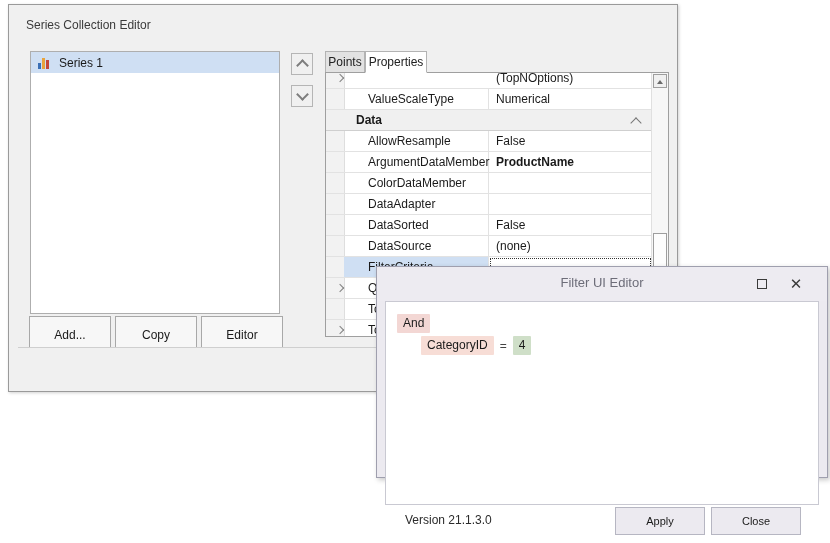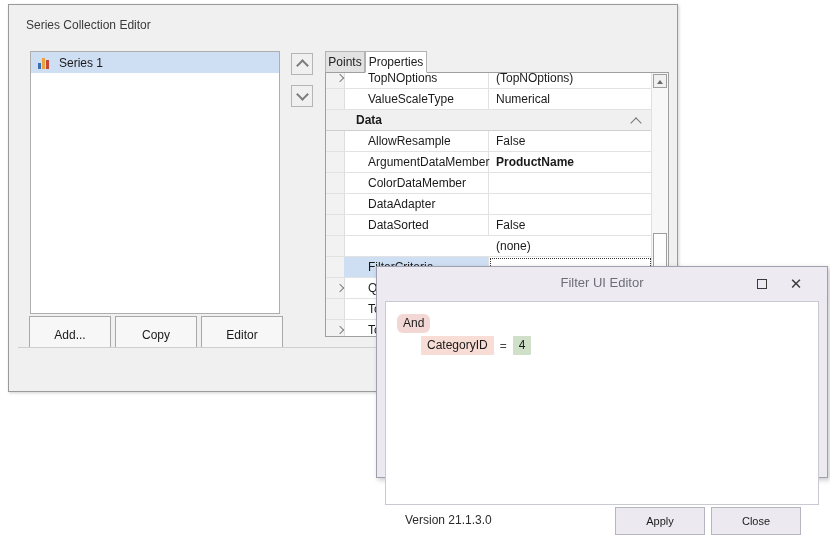--- a/index.html
+++ b/index.html
@@ -171,21 +171,21 @@
   .sq{width:10px;height:10px;border:1.6px solid #3a3a3a;box-sizing:border-box;display:block;}
 
   #filter-canvas{
     position:absolute;left:8px;right:8px;top:34px;height:204px;
     background:#ffffff;border:1px solid #c9c9d2;box-sizing:border-box;
   }
   .tok{
     display:inline-block;padding:2px 6px;border-radius:1px;
     font-size:12px;line-height:15px;color:#1a1a1a;
   }
-  .tok.op{background:#f3d7d4;border-radius:6px;}
+  .tok.op{background:#f3d7d4;}
   .tok.field{background:#f7ddd6;}
   .tok.value{background:#cfdfc8;}
   .eq{display:inline-block;padding:0 6px;color:#444;font-size:12px;}
   #filter-node-and{position:absolute;left:11px;top:12px;}
   #filter-node-condition{position:absolute;left:35px;top:34px;display:flex;align-items:center;}
 
   #filter-footer{position:absolute;left:8px;right:8px;top:240px;bottom:8px;}
   #filter-version{position:absolute;left:20px;top:6px;font-size:12px;color:#2b2b2b;}
   .dlg-btn{
     position:absolute;top:0;width:90px;height:28px;
@@ -232,21 +232,20 @@
     <div class="tab active">Properties</div>
   </div>
 
   <div id="prop-grid">
     <div class="grid-gutter"></div>
 
     <div class="rows">
 
       <div class="prow">
         <span class="expander"></span>
-        <span class="pname">TopNOptions</span>
         <span class="pval">(TopNOptions)</span>
       </div>
 
       <div class="prow">
         <span class="pname">ValueScaleType</span>
         <span class="pval">Numerical</span>
       </div>
 
       <div class="prow cat">
         <span class="catname">Data</span>
@@ -272,20 +271,21 @@
         <span class="pname">DataAdapter</span>
         <span class="pval"></span>
       </div>
 
       <div class="prow">
         <span class="pname">DataSorted</span>
         <span class="pval">False</span>
       </div>
 
       <div class="prow">
+        <span class="pname">DataSource</span>
         <span class="pval">(none)</span>
       </div>
 
       <div class="prow selected">
         <span class="pname">FilterCriteria</span>
         <span class="edit-cell">
           <span class="ellipsis-btn">...</span>
         </span>
       </div>
 

